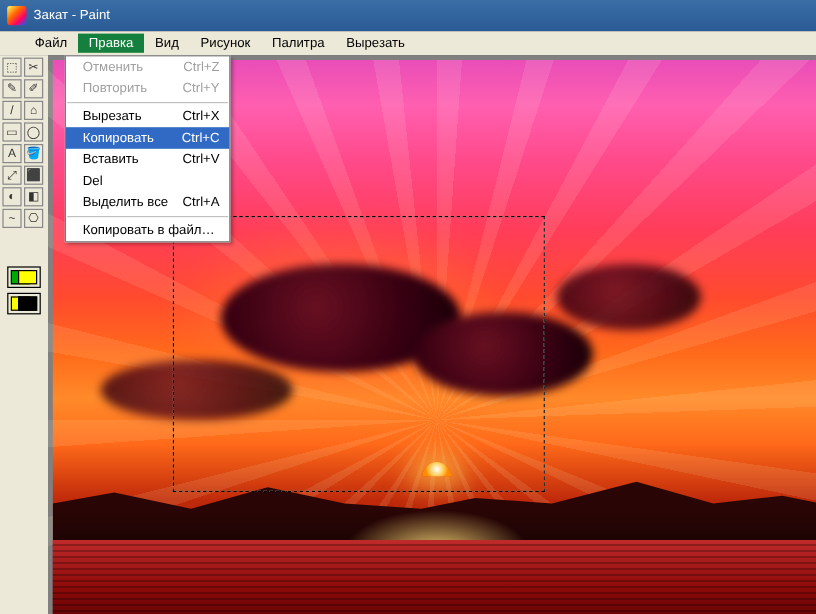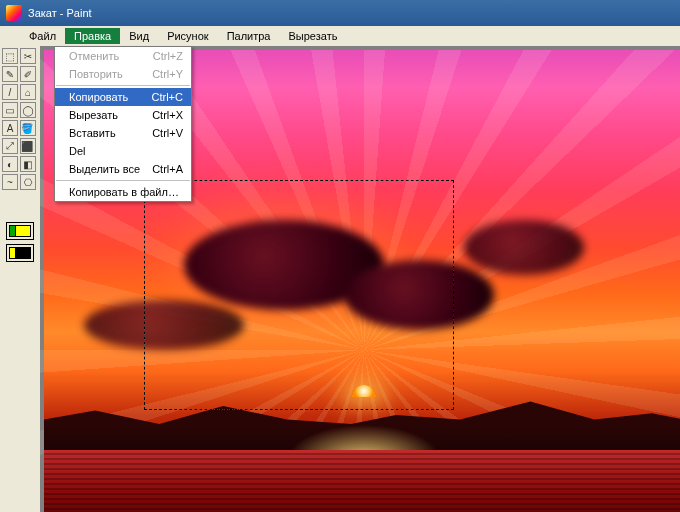--- a/index.html
+++ b/index.html
@@ -112,27 +112,27 @@
 <div class="dropdown" id="dropdown">
     <div class="row disabled">
       <span>Отменить</span>
       <span>Ctrl+Z</span>
     </div>
     <div class="row disabled">
       <span>Повторить</span>
       <span>Ctrl+Y</span>
     </div>
     <div class="sep"></div>
+    <div class="row">
+      <span>Вырезать</span>
+      <span>Ctrl+X</span>
+    </div>
     <div class="row hl">
       <span>Копировать</span>
       <span>Ctrl+C</span>
-    </div>
-    <div class="row">
-      <span>Вырезать</span>
-      <span>Ctrl+X</span>
     </div>
     <div class="row">
       <span>Вставить</span>
       <span>Ctrl+V</span>
     </div>
     <div class="row">
       <span>Del</span>
     </div>
     <div class="row">
       <span>Выделить все</span>

